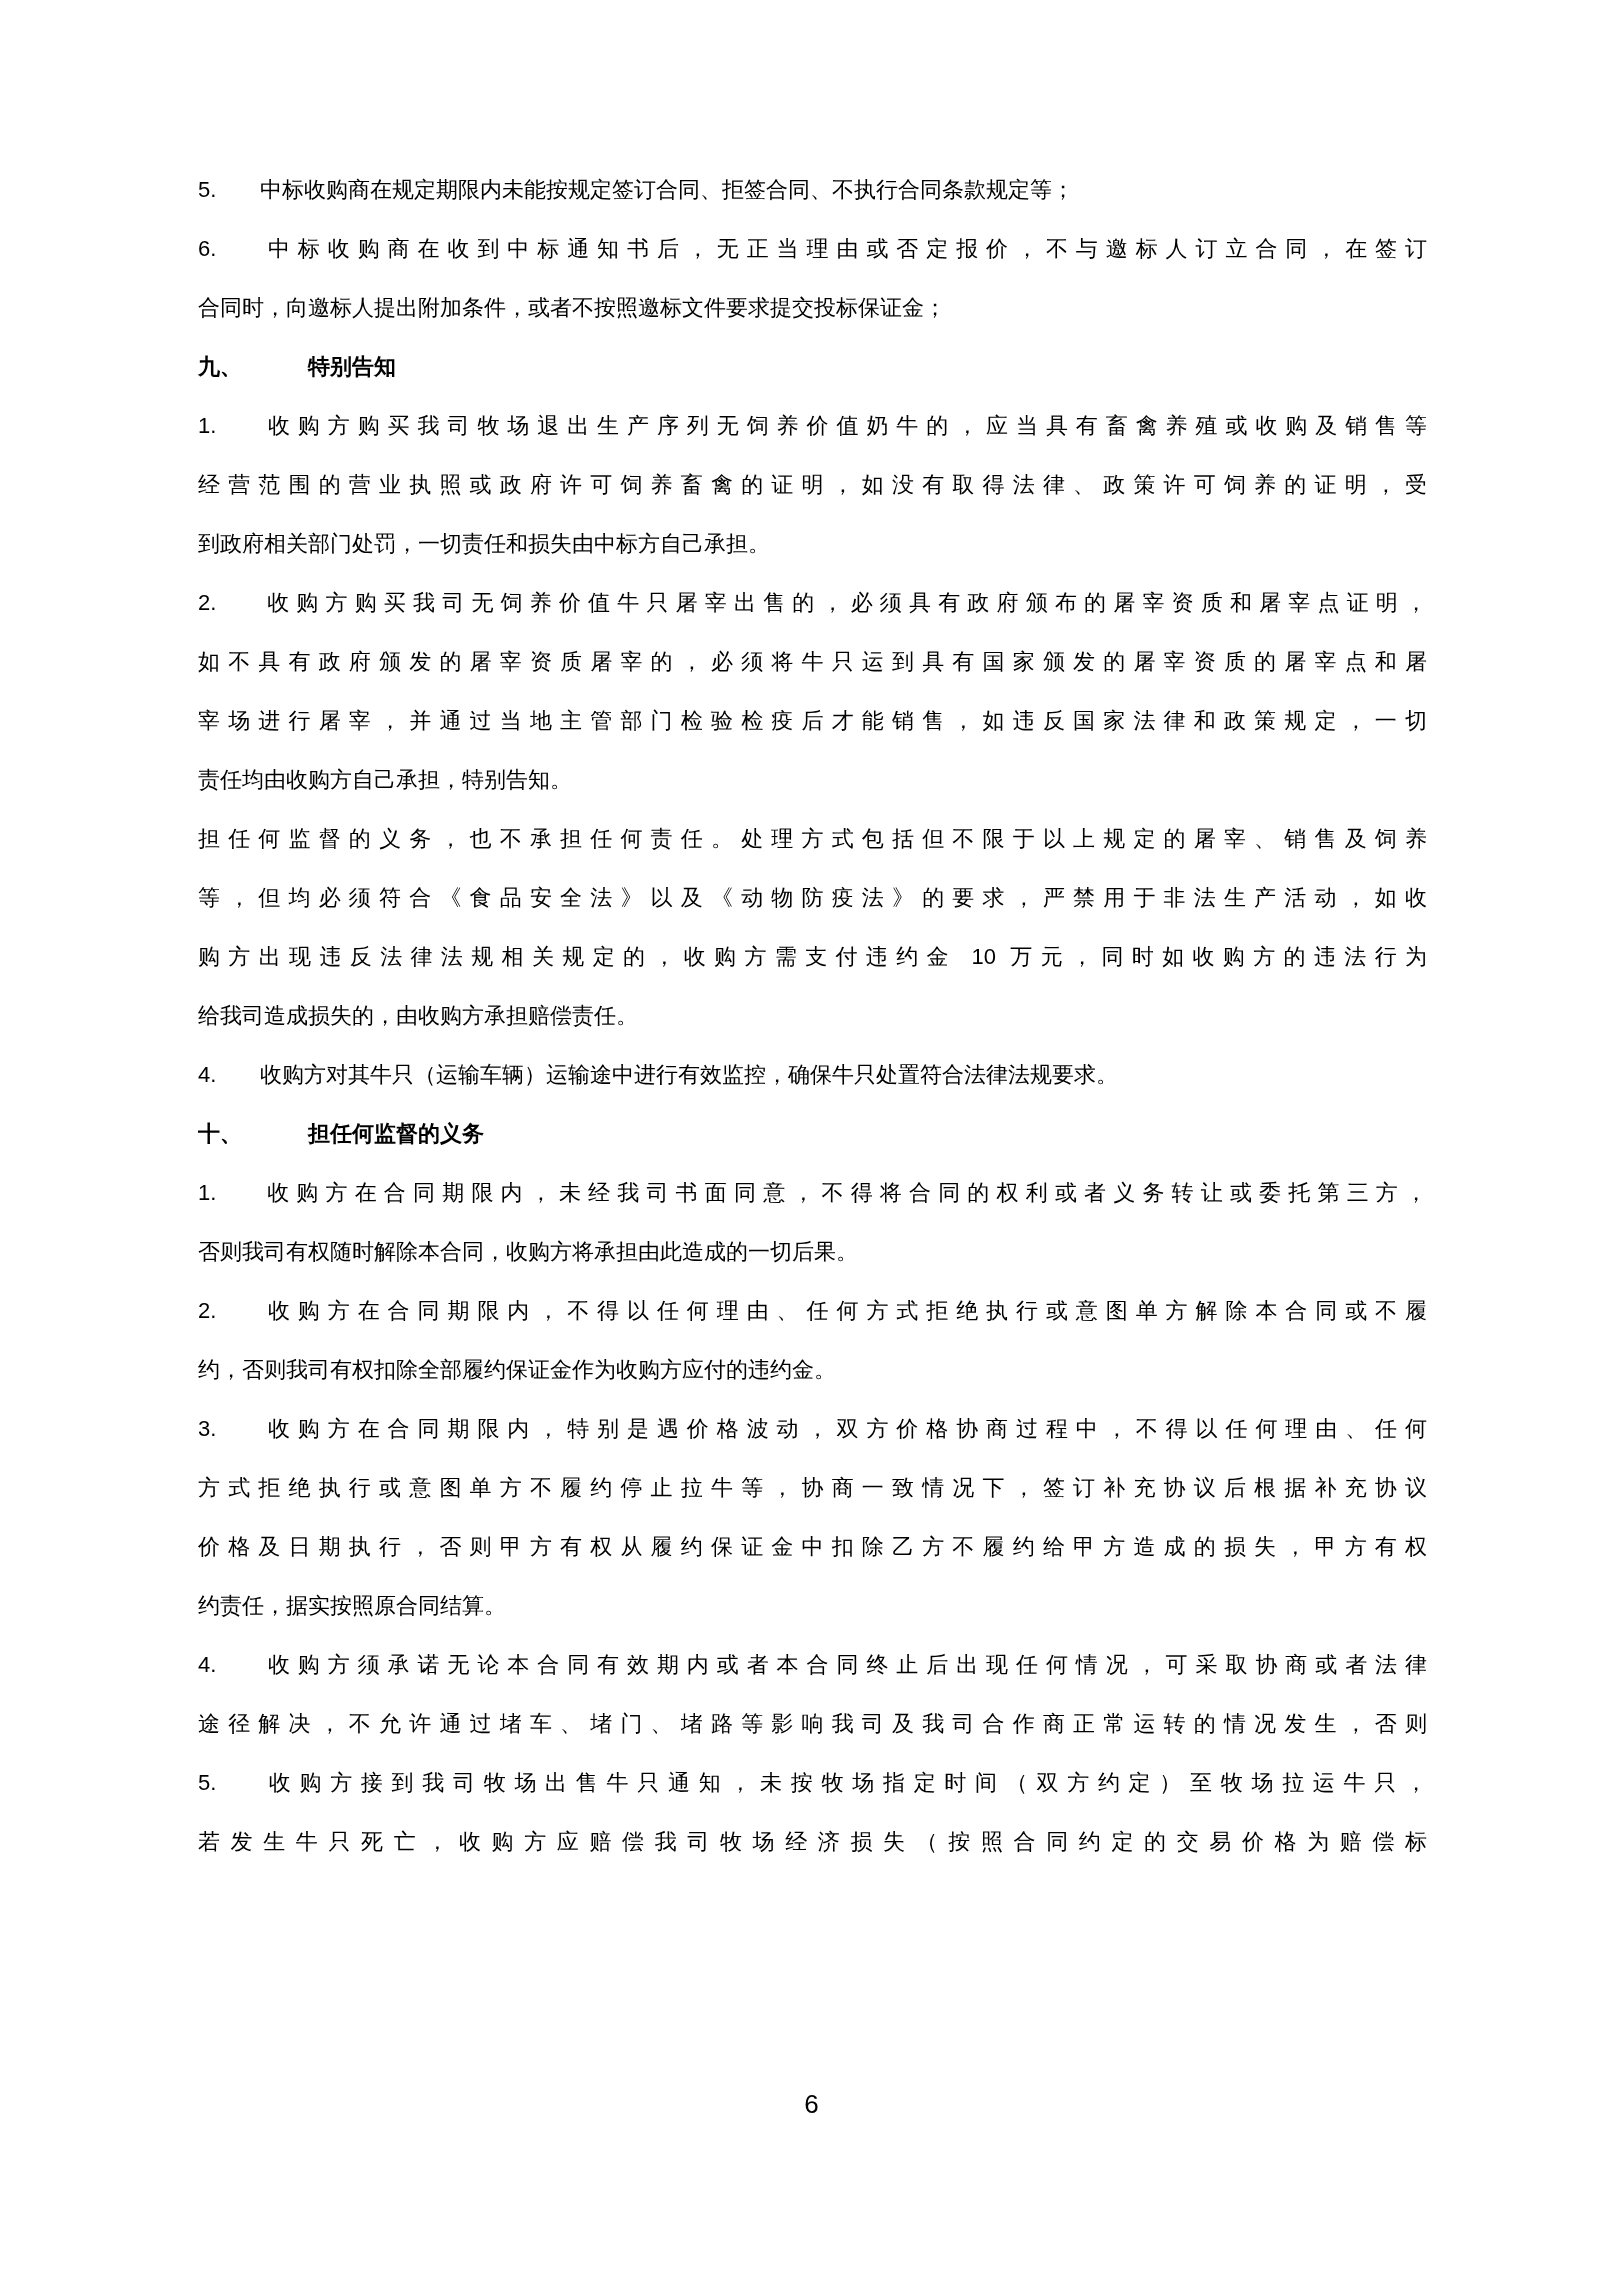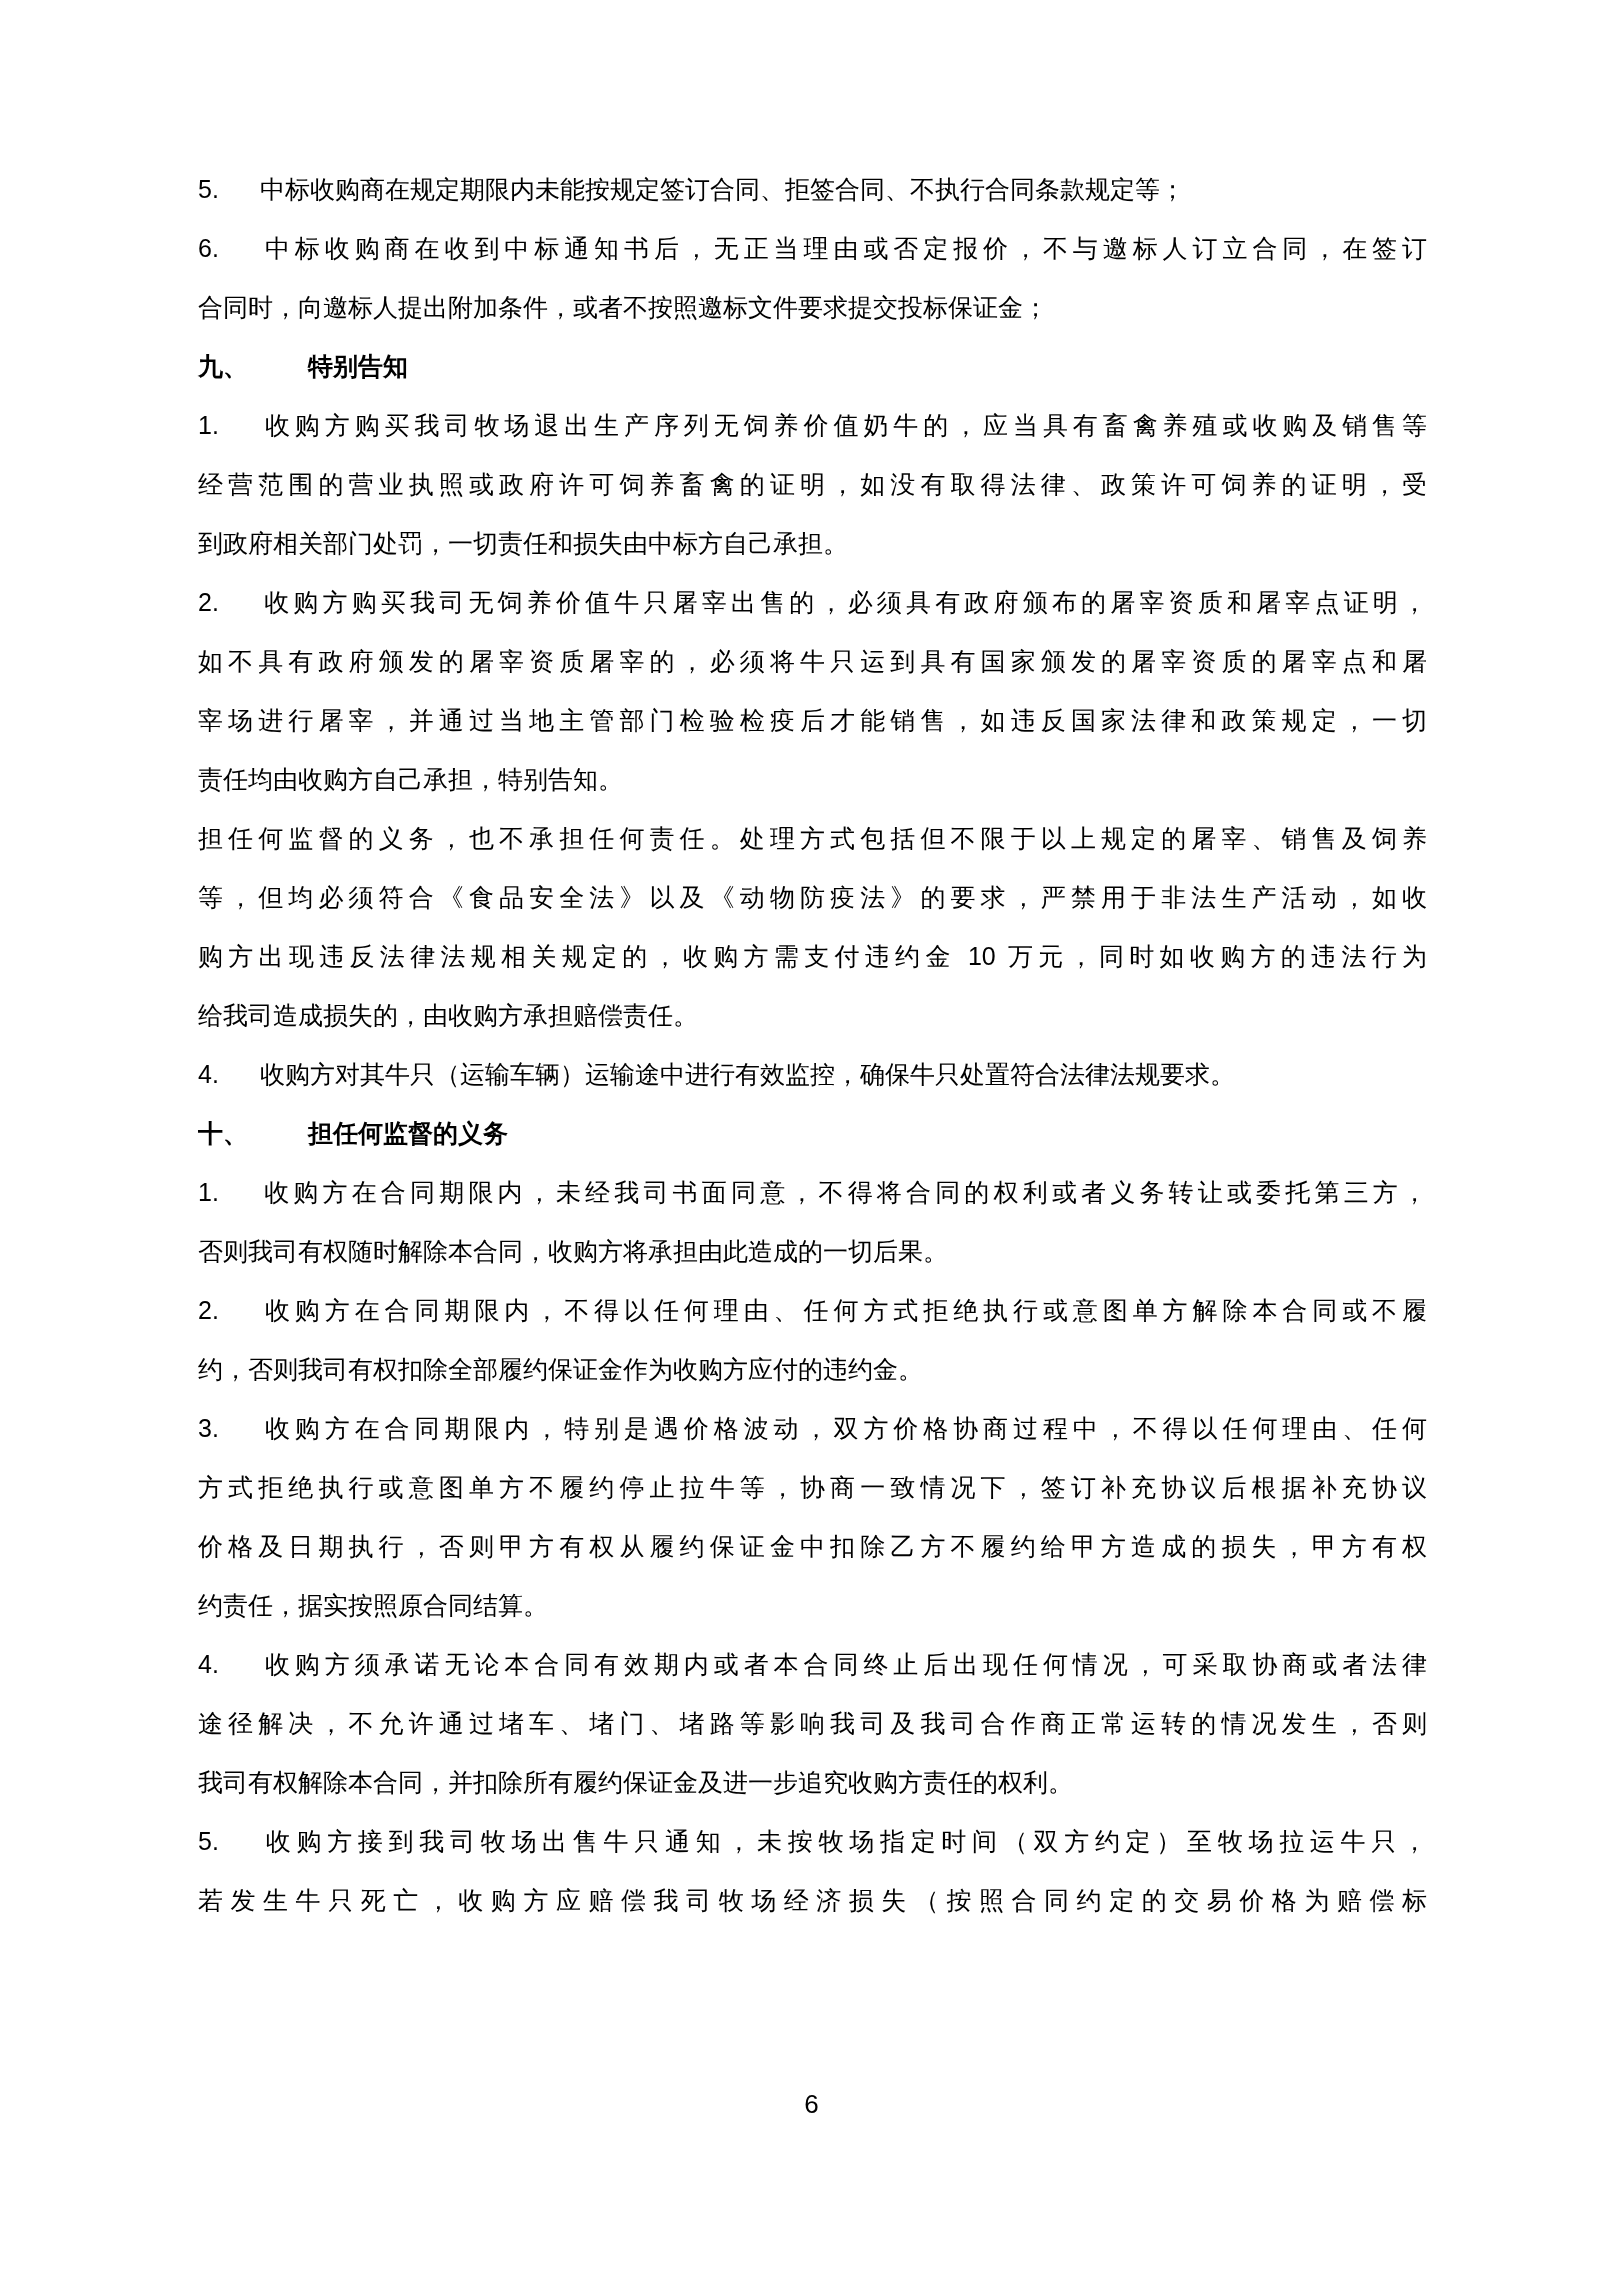--- a/index.html
+++ b/index.html
@@ -14,21 +14,21 @@
     background: #ffffff;
     color: #000000;
     font-family: "Liberation Sans", "DejaVu Sans", sans-serif;
     overflow: hidden;
   }
   .content {
     position: absolute;
     left: 198px;
     top: 160px;
     width: 1229px;
-    font-size: 25px;
+    font-size: 22px;
     line-height: 59px;
     color: #000000;
   }
   .line {
     height: 59px;
     text-align: justify;
     text-justify: inter-character;
     text-align-last: justify;
     white-space: normal;
   }
@@ -87,19 +87,18 @@
       <div class="line"><span class="num">1.</span><span>收购方在合同期限内，未经我司书面同意，不得将合同的权利或者义务转让或委托第三方，</span></div>
       <div class="line last"><span>否则我司有权随时解除本合同，收购方将承担由此造成的一切后果。</span></div>
       <div class="line"><span class="num">2.</span><span>收购方在合同期限内，不得以任何理由、任何方式拒绝执行或意图单方解除本合同或不履</span></div>
       <div class="line last"><span>约，否则我司有权扣除全部履约保证金作为收购方应付的违约金。</span></div>
       <div class="line"><span class="num">3.</span><span>收购方在合同期限内，特别是遇价格波动，双方价格协商过程中，不得以任何理由、任何</span></div>
       <div class="line"><span>方式拒绝执行或意图单方不履约停止拉牛等，协商一致情况下，签订补充协议后根据补充协议</span></div>
       <div class="line"><span>价格及日期执行，否则甲方有权从履约保证金中扣除乙方不履约给甲方造成的损失，甲方有权</span></div>
       <div class="line last"><span>约责任，据实按照原合同结算。</span></div>
       <div class="line"><span class="num">4.</span><span>收购方须承诺无论本合同有效期内或者本合同终止后出现任何情况，可采取协商或者法律</span></div>
       <div class="line"><span>途径解决，不允许通过堵车、堵门、堵路等影响我司及我司合作商正常运转的情况发生，否则</span></div>
-      <div class="line last"><span>我司有权解除本合同，并扣除所有履约保证金及进一步追究收购方责任的权利。</span></div>
       <div class="line"><span class="num">5.</span><span>收购方接到我司牧场出售牛只通知，未按牧场指定时间（双方约定）至牧场拉运牛只，</span></div>
       <div class="line"><span>若发生牛只死亡，收购方应赔偿我司牧场经济损失（按照合同约定的交易价格为赔偿标</span></div>
     </div>
   <div class="page-number">6</div>
 </div>
 
 
 </body></html>

